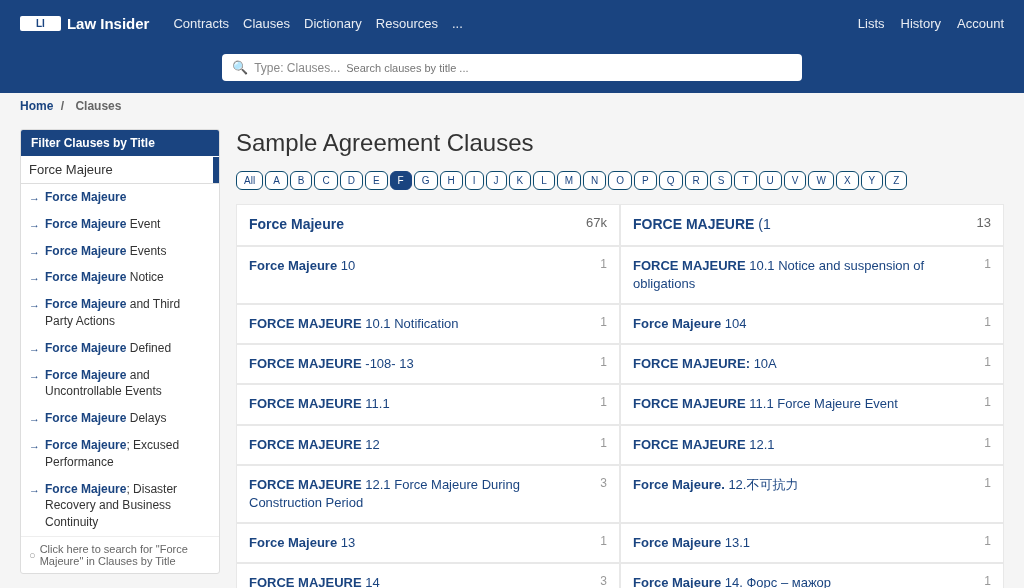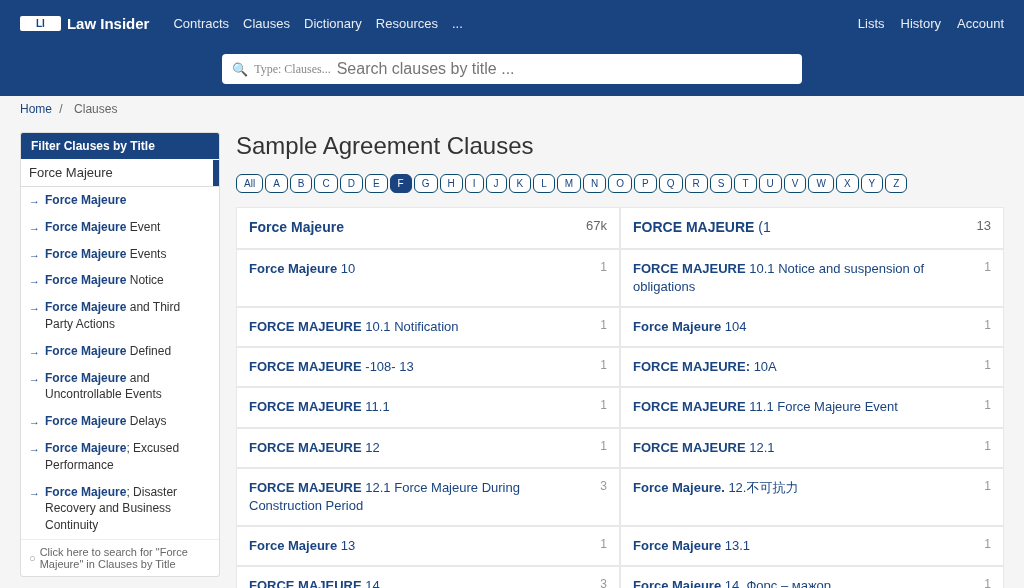--- a/index.html
+++ b/index.html
@@ -11,25 +11,25 @@
     .logo-icon { background: white; color: #1a4480; font-size: 10px; font-weight: bold; padding: 2px 16px; border-radius: 2px; }
     .nav-links { display: flex; gap: 14px; }
     .nav-link { color: rgba(255,255,255,0.9); text-decoration: none; font-size: 13px; cursor: pointer; }
     .header-right { margin-left: auto; display: flex; gap: 16px; padding-left: 32px; }
     .header-right-link { color: rgba(255,255,255,0.9); font-size: 13px; cursor: pointer; text-decoration: none; }
 
     
     .search-bar-wrap { background: #1a4480; padding: 8px 20px 12px; display: flex; justify-content: center; }
     .search-bar { display: flex; align-items: center; background: white; border-radius: 4px; width: 580px; padding: 6px 10px; gap: 6px; }
     .search-icon { color: #888; font-size: 13px; }
-    .search-type { color: #888; font-size: 12px; white-space: nowrap; font-family: Liberation Serif, serif; }
-    .search-input { border: none; outline: none; flex: 1; font-size: 16px; color: #999; }
-
-    
-    .breadcrumb { padding: 6px 20px; font-size: 12px; color: #666; }
+    .search-type { color: #888; font-size: 12px; white-space: nowrap; }
+    .search-input { border: none; outline: none; flex: 1; font-size: 11px; color: #999; }
+
+    
+    .breadcrumb { padding: 6px 20px; font-size: 12px; color: #666; font-weight: bold; }
     .breadcrumb a { color: #1a4480; text-decoration: none; }
     .breadcrumb span { margin: 0 4px; }
 
     
     .main-wrap { display: flex; padding: 10px 20px 20px; gap: 16px; min-height: calc(100vh - 100px); }
 
     
     .sidebar { width: 200px; flex-shrink: 0; }
     .filter-box { background: white; border: 1px solid #ddd; border-radius: 3px; overflow: hidden; }
     .filter-title { background: #1a4480; color: white; padding: 6px 10px; font-size: 12px; font-weight: bold; }

